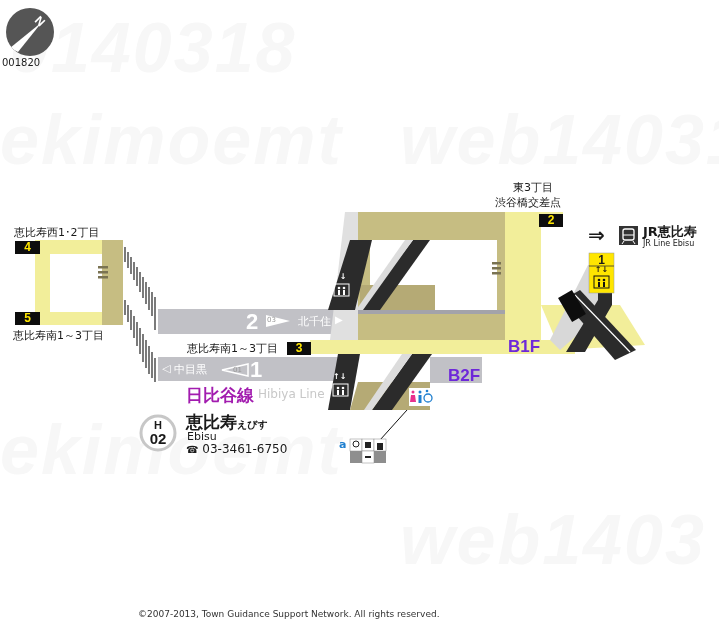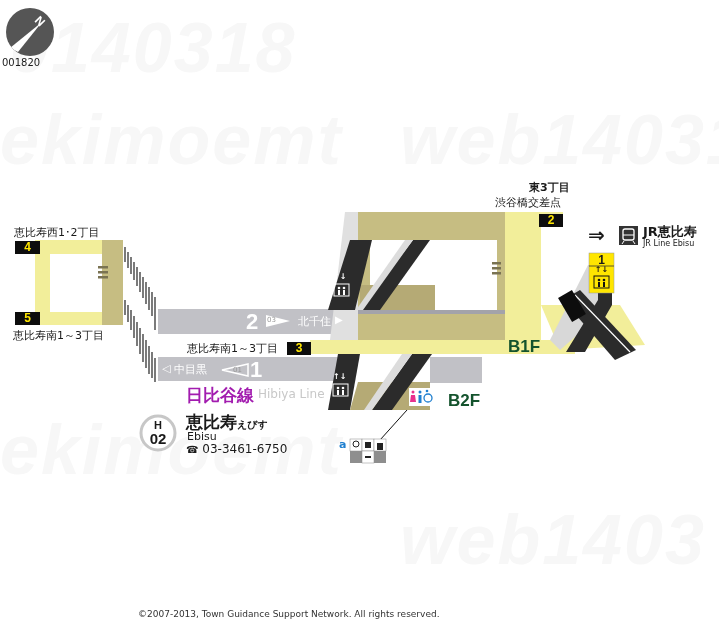--- a/index.html
+++ b/index.html
@@ -5,21 +5,21 @@
   html, body { margin:0; padding:0; }
   body { width:719px; height:624px; position:relative; background:#ffffff; overflow:hidden;
          font-family:"DejaVu Sans", "Liberation Sans", sans-serif; color:#1a1a1a; }
   .abs { position:absolute; }
   .wm { position:absolute; font-family:"Liberation Sans", sans-serif; font-style:italic; font-weight:bold;
         color:#f7f7f7; font-size:70px; letter-spacing:2px; white-space:nowrap; z-index:0; }
   .label { position:absolute; font-size:11px; white-space:nowrap; z-index:5; }
   .exit { position:absolute; background:#0d0d0d; color:#ffe600; font-weight:bold; font-size:12px;
           text-align:center; line-height:13px; height:13px; z-index:6;
           font-family:"Liberation Sans", sans-serif; }
-  .floor { position:absolute; font-family:"Liberation Sans", sans-serif; font-weight:bold; font-size:17px; color:#14532d; z-index:6; }
+  .floor { position:absolute; font-family:"Liberation Sans", sans-serif; font-weight:bold; font-size:17px; color:#6d28d9; z-index:6; }
   .compass { position:absolute; left:6px; top:8px; width:48px; height:48px; border-radius:50%; background:#555; overflow:hidden; }
   svg { display:block; }
 </style>
 </head>
 <body>
 
 <div class="wm" style="left:10px; top:8px;">0140318</div>
 <div class="wm" style="left:0px; top:100px;">ekimoemt</div>
 <div class="wm" style="left:400px; top:100px;">web14031</div>
 <div class="wm" style="left:0px; top:410px;">ekimoemt</div>
@@ -162,21 +162,21 @@
 </svg>
 
 <div class="label" style="left:14px; top:225px;">恵比寿西1･2丁目</div>
 <div class="exit" style="left:15px; top:241px; width:25px;">4</div>
 <div class="exit" style="left:15px; top:312px; width:25px;">5</div>
 <div class="label" style="left:13px; top:328px;">恵比寿南1～3丁目</div>
 
 <div class="label" style="left:187px; top:341px;">恵比寿南1～3丁目</div>
 <div class="exit" style="left:287px; top:342px; width:24px;">3</div>
 
-<div class="label" style="left:529px; top:180px;font-weight:bold;">東3丁目</div>
+<div class="label" style="left:513px; top:180px;">東3丁目</div>
 <div class="label" style="left:495px; top:195px;">渋谷橋交差点</div>
 <div class="exit" style="left:539px; top:214px; width:24px;">2</div>
 
 <div class="abs" style="left:589px; top:253px; width:25px; text-align:center; font-weight:bold; font-size:12px; z-index:7; font-family:'Liberation Sans', sans-serif;">1</div>
 <div class="abs" style="left:589px; top:265px; width:25px; text-align:center; font-size:8px; font-weight:bold; z-index:7;">↑↓</div>
 <div class="abs" style="left:333px; top:272px; font-size:8px; font-weight:bold; color:#fff; z-index:7;">↑↓</div>
 <div class="abs" style="left:333px; top:372px; font-size:8px; font-weight:bold; color:#fff; z-index:7;">↑↓</div>
 
 <div class="abs" style="left:588px; top:224px; font-size:20px; font-weight:bold; z-index:6; line-height:22px;">⇒</div>
 <div class="abs" style="left:619px; top:226px; width:19px; height:19px; z-index:1;"></div>
@@ -190,21 +190,21 @@
 
 <div class="abs" style="left:162px; top:362px; font-size:11px; color:#fff; z-index:6;">◁</div>
 <div class="abs" style="left:174px; top:362px; font-size:11px; color:#fff; z-index:6;">中目黒</div>
 <div class="abs" style="left:233px; top:366px; font-size:7px; color:#999; z-index:7;">01</div>
 <div class="abs" style="left:250px; top:357px; font-size:22px; font-weight:bold; color:#fff; z-index:6; font-family:'Liberation Sans', sans-serif;">1</div>
 
 <div class="abs" style="left:186px; top:384px; font-size:17px; color:#a21caf; font-weight:bold; z-index:6;">日比谷線</div>
 <div class="abs" style="left:258px; top:387px; font-size:12px; color:#c8c8c8; z-index:6;text-align:right;">Hibiya Line</div>
 
 <div class="floor" style="left:508px; top:337px;">B1F</div>
-<div class="floor" style="left:448px; top:366px;margin-top:25px;">B2F</div>
+<div class="floor" style="left:448px; top:366px;">B2F</div>
 
 <div class="abs" style="left:409px; top:388px; width:26px; height:18px; z-index:6;"></div>
 <div class="abs" style="left:339px; top:438px; font-size:11px; font-weight:bold; color:#1f7fcf; z-index:6;">a</div>
 <div class="abs" style="left:350px; top:439px; width:36px; height:24px; z-index:6;"></div>
 
 <div class="abs" style="left:141px; top:416px; width:34px; height:34px; z-index:6; text-align:center; font-family:'Liberation Sans', sans-serif; font-weight:bold;">
   <div style="font-size:11px; line-height:12px; margin-top:3px;">H</div>
   <div style="font-size:15px; line-height:15px;">02</div>
 </div>
 <div class="abs" style="left:186px; top:411px; z-index:6; white-space:nowrap;">

